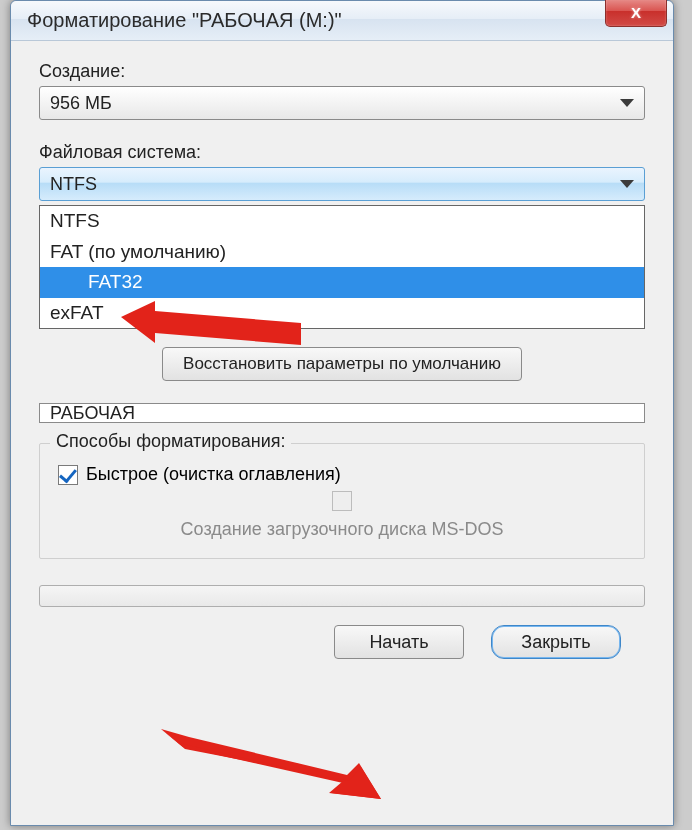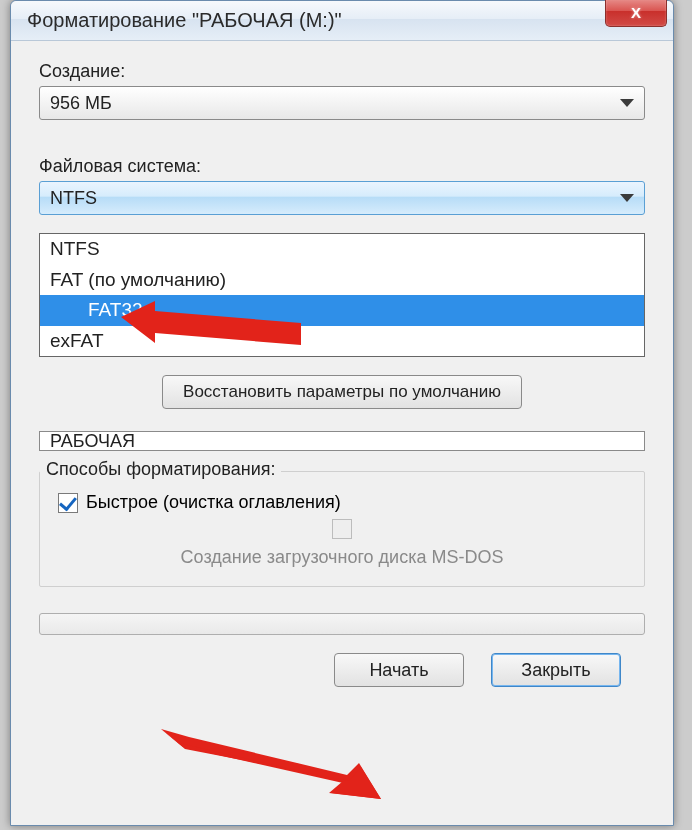--- a/index.html
+++ b/index.html
@@ -73,21 +73,21 @@
 
   .combo {
     width: 100%;
     height: 34px;
     border: 1px solid #8a8a8a;
     background: linear-gradient(to bottom, #ffffff, #e8e8e8);
     border-radius: 3px;
     display: flex;
     align-items: center;
     padding: 0 10px;
-    margin-bottom: 36px;
+    margin-bottom: 22px;
     position: relative;
     font-size: 18px;
     color: #222;
   }
 
   .combo .tri {
     position: absolute;
     right: 10px;
     top: 50%;
     transform: translateY(-50%);
@@ -153,21 +153,21 @@
   .groupbox {
     border: 1px solid #cfcfcf;
     border-radius: 2px;
     padding: 14px 14px 12px 14px;
     position: relative;
     margin-bottom: 26px;
   }
   .groupbox .legend {
     position: absolute;
     top: -13px;
-    left: 0;
+    left: 10px;
     background: #f0f0f0;
     padding: 0 6px;
     font-size: 18px;
     color: #222;
   }
 
   .check-row {
     display: flex;
     align-items: center;
     gap: 8px;
@@ -220,20 +220,21 @@
     border-radius: 4px;
     background: linear-gradient(to bottom,#f8f8f8,#e2e2e2);
     font-size: 18px;
     color: #222;
     text-align: center;
     line-height: 32px;
   }
   .win-btn.default {
     border-color: #3f87c9;
     box-shadow: 0 0 0 1px #76b6ef inset;
+    border-radius: 13px;
   }
 
   
   .arrow {
     position: absolute;
     pointer-events: none;
     z-index: 100;
   }
 
 </style>

